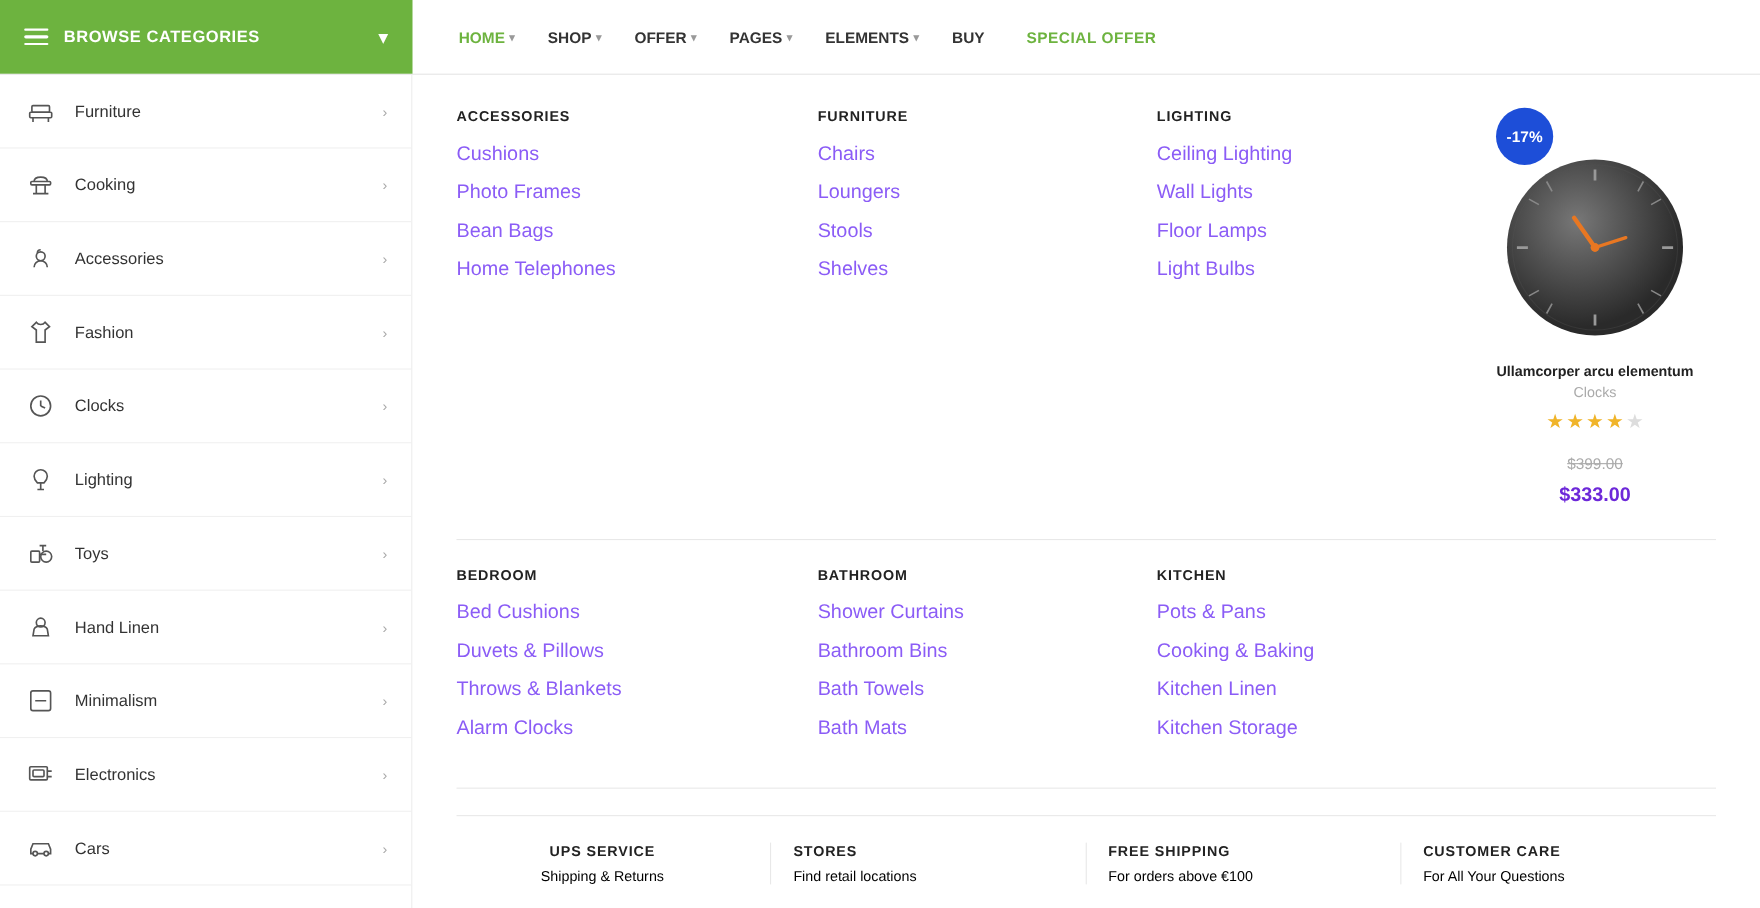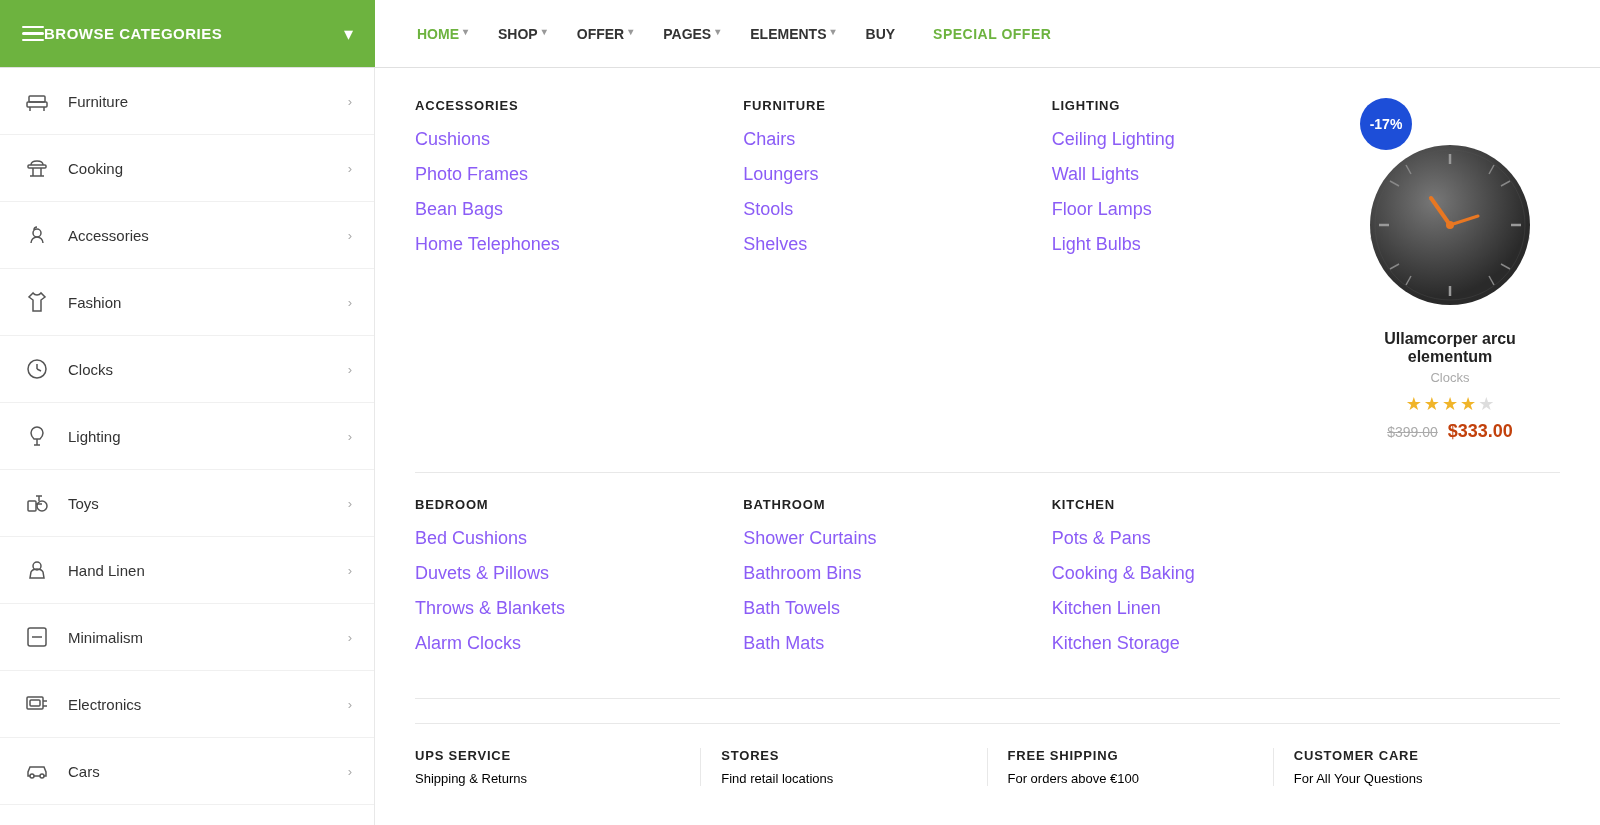--- a/index.html
+++ b/index.html
@@ -19,21 +19,21 @@
       display: flex;
       align-items: center;
       justify-content: space-between;
       padding: 0 22px;
       cursor: pointer;
       flex-shrink: 0;
     }
     .browse-categories-left {
       display: flex;
       align-items: center;
-      gap: 0;
+      gap: 14px;
     }
     .hamburger {
       display: flex;
       flex-direction: column;
       gap: 4px;
     }
     .hamburger span {
       display: block;
       width: 22px;
       height: 2.5px;
@@ -52,20 +52,21 @@
     }
     .nav-links {
       display: flex;
       align-items: center;
       padding: 0 30px;
       gap: 6px;
       flex: 1;
     }
     .nav-item {
       display: flex;
+      align-items: center;
       gap: 4px;
       padding: 8px 12px;
       font-size: 14px;
       font-weight: 600;
       color: #333;
       cursor: pointer;
       text-decoration: none;
     }
     .nav-item.active { color: #6db33f; }
     .nav-item .chevron { font-size: 10px; color: #999; }
@@ -188,21 +189,21 @@
       height: 190px;
       display: flex;
       align-items: center;
       justify-content: center;
     }
     .clock-svg {
       width: 175px;
       height: 175px;
     }
     .product-title {
-      font-size: 16px;
+      font-size: 13px;
       font-weight: 700;
       color: #222;
       text-align: center;
       margin-top: 10px;
     }
     .product-category {
       font-size: 13px;
       color: #aaa;
       text-align: center;
       margin-top: 4px;
@@ -212,45 +213,46 @@
       gap: 2px;
       margin-top: 8px;
     }
     .star { font-size: 18px; }
     .star.filled { color: #f0b429; }
     .star.empty { color: #ddd; }
     .product-prices {
       display: flex;
       gap: 10px;
       align-items: center;
-      margin-top: 6px;
+      margin-top: 19px;
+      flex-direction: column;
     }
     .price-old {
       font-size: 14px;
       color: #aaa;
       text-decoration: line-through;
     }
     .price-new {
       font-size: 18px;
-      color: #c2410c;
+      color: #6d28d9;
       font-weight: 700;
     }
 
     
     .footer-row {
       display: grid;
       grid-template-columns: 1fr 1fr 1fr 1fr;
       border-top: 1px solid #e8e8e8;
       padding-top: 24px;
     }
     .footer-col {
       padding: 0 20px;
       border-right: 1px solid #e8e8e8;
     }
-    .footer-col:first-child { padding-left: 0; }
+    .footer-col:first-child { padding-left: 0; text-align: center; }
     .footer-col:last-child { border-right: none; }
     .footer-section-title {
       font-size: 13px;
       font-weight: 700;
       letter-spacing: 0.8px;
       color: #222;
       margin-bottom: 8px;
       text-transform: uppercase;
     }
     .footer-text {

